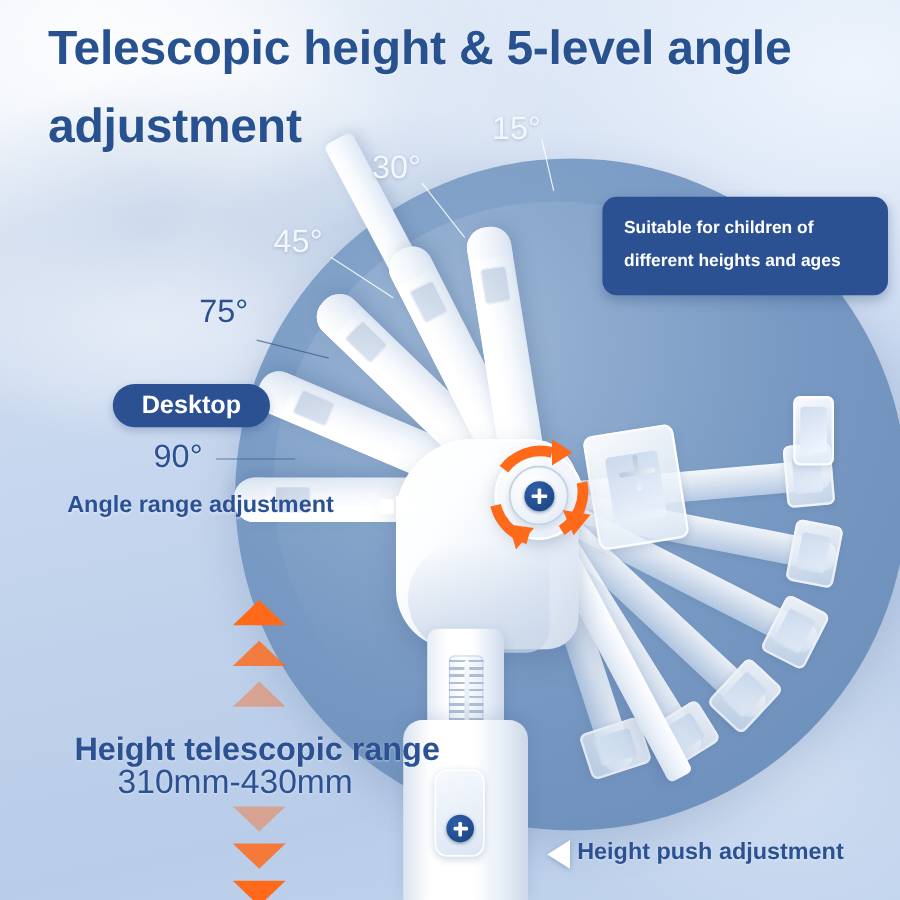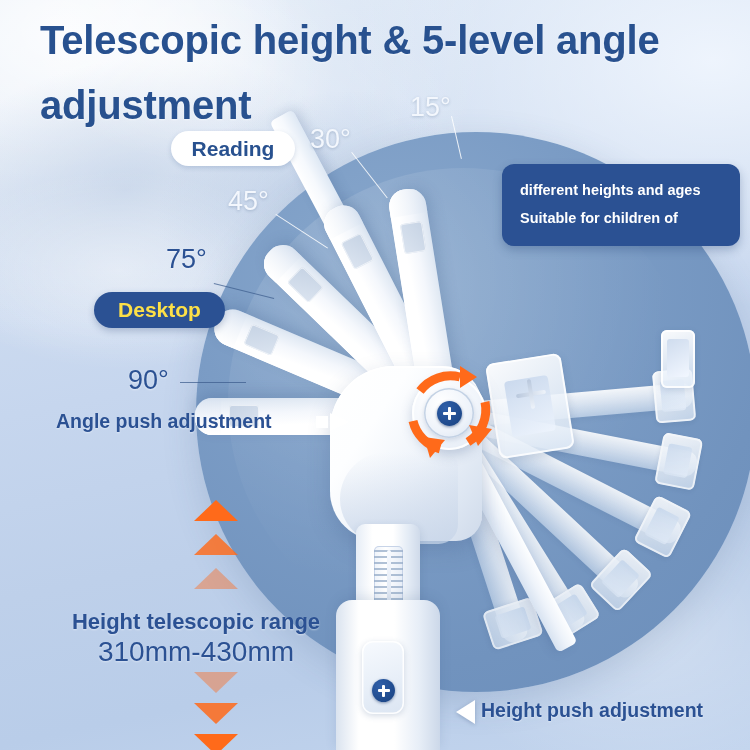--- a/index.html
+++ b/index.html
@@ -57,22 +57,22 @@
   .pill{
     position:absolute;display:flex;align-items:center;justify-content:center;
     border-radius:999px;font-weight:bold;white-space:nowrap;
   }
   #pill-reading{
     left:171px;top:131px;width:124px;height:35px;
     background:#ffffff;color:#28518f;font-size:21px;
     box-shadow:0 2px 5px rgba(70,100,150,.22);
   }
   #pill-desktop{
-    left:94px;top:292px;width:131px;height:36px;
-    background:#2b5193;color:#fde047;font-size:21px;
+    left:94px;top:320px;width:131px;height:36px;
+    background:#2b5193;color:#ffffff;font-size:21px;
     box-shadow:0 3px 7px rgba(40,70,120,.28);
   }
 
   .ang{position:absolute;font-size:27px;font-weight:normal;white-space:nowrap;}
   .ang-light{color:#f3f7fd;text-shadow:0 1px 3px rgba(60,90,130,.30);}
   .ang-dark{color:#2b5193;text-shadow:0 1px 2px rgba(255,255,255,.5);}
   #ang-15{left:410px;top:92px;}
   #ang-30{left:310px;top:124px;}
   #ang-45{left:228px;top:186px;}
   #ang-75{left:166px;top:244px;}
@@ -93,21 +93,21 @@
     position:absolute;left:676px;top:228px;width:0;height:0;
     border-left:16px solid #2b5193;border-bottom:14px solid transparent;
   }
 
   .note{position:absolute;color:#2b5193;font-size:19.5px;font-weight:bold;white-space:nowrap;
         text-shadow:0 1px 2px rgba(255,255,255,.45);}
   #note-angle{left:56px;top:410px;}
   #note-height-push{left:481px;top:699px;}
 
   #range-label{position:absolute;left:62px;top:609px;width:268px;text-align:center;
-    color:#2b5193;font-size:22px;font-weight:bold;white-space:nowrap;
+    color:#2b5193;font-size:27px;font-weight:bold;white-space:nowrap;
     text-shadow:0 1px 2px rgba(255,255,255,.45);}
   #range-value{position:absolute;left:62px;top:636px;width:268px;text-align:center;
     color:#2b5193;font-size:28px;font-weight:normal;white-space:nowrap;
     text-shadow:0 1px 2px rgba(255,255,255,.45);}
 
   
   #angle-arrow{position:absolute;left:316px;top:412px;width:34px;height:20px;}
   #height-arrow{position:absolute;left:456px;top:700px;width:0;height:0;
     border-right:19px solid #ffffff;border-top:12px solid transparent;border-bottom:12px solid transparent;
     filter:drop-shadow(0 1px 2px rgba(60,90,130,.35));}
@@ -337,36 +337,35 @@
   </div>
 
   <div class="leader" style="left:452px;top:116px;width:44px;transform:rotate(77deg);"></div>
   <div class="leader" style="left:352px;top:152px;width:58px;transform:rotate(52deg);"></div>
   <div class="leader" style="left:276px;top:214px;width:62px;transform:rotate(33deg);"></div>
   <div class="leader leader-dark" style="left:214px;top:283px;width:62px;transform:rotate(14deg);"></div>
   <div class="leader leader-dark" style="left:180px;top:382px;width:66px;transform:rotate(0deg);"></div>
 
   <div id="title">Telescopic height &amp; 5-level angle adjustment</div>
 
-  <div class="pill" id="pill-reading">Reading</div>
   <div class="pill" id="pill-desktop">Desktop</div>
 
   <div class="ang ang-light" id="ang-15">15°</div>
   <div class="ang ang-light" id="ang-30">30°</div>
   <div class="ang ang-light" id="ang-45">45°</div>
   <div class="ang ang-dark" id="ang-75">75°</div>
   <div class="ang ang-dark" id="ang-90">90°</div>
 
   <div id="callout-tail"></div>
   <div id="callout">
+    <div>Suitable for children of</div>
     <div>different heights and ages</div>
-    <div>Suitable for children of</div>
   </div>
 
-  <div class="note" id="note-angle">Angle push adjustment</div>
+  <div class="note" id="note-angle">Angle range adjustment</div>
   <svg id="angle-arrow" viewBox="0 0 34 20">
     <rect x="0" y="4" width="12" height="12" fill="#ffffff"></rect>
     <polygon points="14,1 14,19 33,10" fill="#ffffff"></polygon>
   </svg>
 
   <div class="note" id="note-height-push">Height push adjustment</div>
   <div id="height-arrow"></div>
 
   <div class="chev chev-up" style="left:194px;top:500px;opacity:1;"></div>
   <div class="chev chev-up" style="left:194px;top:534px;opacity:.82;"></div>

